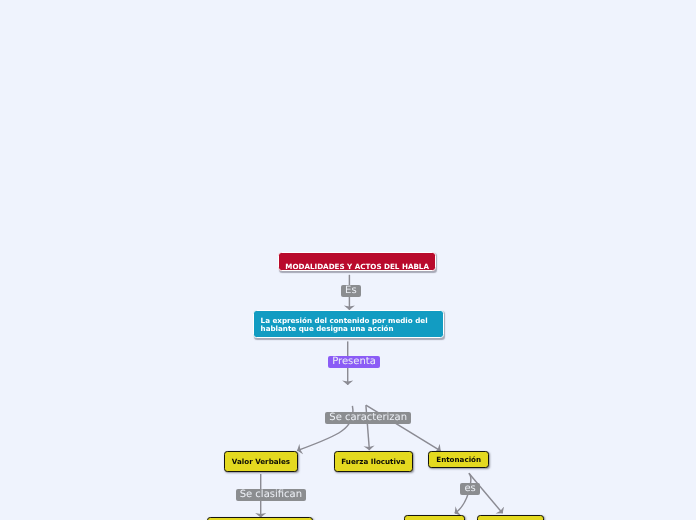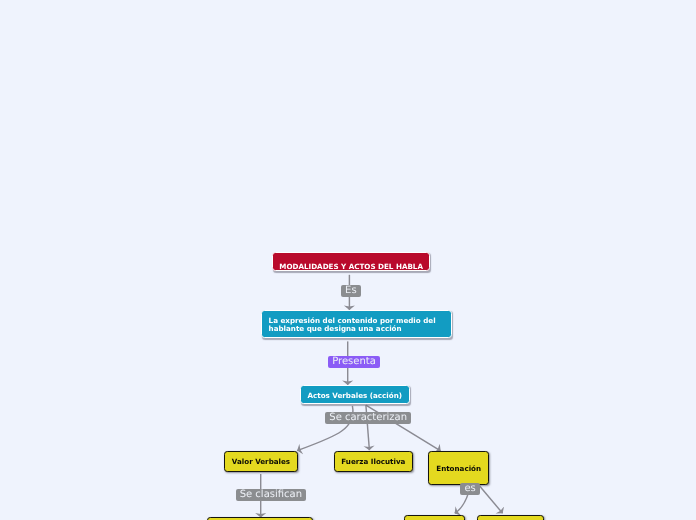--- a/index.html
+++ b/index.html
@@ -8,21 +8,21 @@
        font-family:"DejaVu Sans",sans-serif;-webkit-font-smoothing:antialiased;text-rendering:geometricPrecision;}
   #canvas{position:relative;width:696px;height:520px;background:#eff3fd;will-change:transform;}
   svg.edges{position:absolute;left:0;top:0;width:696px;height:520px;}
   .node{position:absolute;box-sizing:border-box;display:flex;align-items:center;
         justify-content:center;text-align:center;line-height:7.9px;font-weight:bold;
         font-size:7.15px;border-radius:3.3px;}
   .node.left{justify-content:flex-start;text-align:left;padding-left:7px;}
   .n-red{background:#b90a2c;border:1.3px solid #ffffff;color:#fff;
          box-shadow:1px 1.5px 1px rgba(108,108,124,.55);}
   .n-blue{background:#129cc2;border:1.3px solid #ffffff;color:#fff;
-          box-shadow:1px 1.5px 1px rgba(108,108,124,.55);margin-left:8px;}
+          box-shadow:1px 1.5px 1px rgba(108,108,124,.55);}
   .n-yellow{background:#e4d91f;border:1.4px solid #15150f;color:#0a0a06;
             box-shadow:1px 1px 2px rgba(80,80,92,.6);}
   .elabel{position:absolute;background:#8b8d90;color:#edf0f6;border-radius:2px;
          font-size:10px;white-space:nowrap;box-sizing:border-box;line-height:12.5px;
          height:12.4px;padding:0 4px;text-align:center;}
 </style>
 </head>
 <body>
 
 <div id="canvas">
@@ -38,44 +38,41 @@
       <path d="M347.7,341.4 L347.7,384.9" marker-end="url(#ah)"></path>
       <path d="M352.4,405.8 C357,429.5 334,437 297.2,450.6" marker-end="url(#ah)"></path>
       <path d="M365.9,405.2 L369.4,450.2" marker-end="url(#ah)"></path>
       <path d="M365.9,405.2 L440.6,450.8" marker-end="url(#ah)"></path>
       <path d="M260.7,474 L260.7,517.4" marker-end="url(#ah)"></path>
       <path d="M468.9,473.2 C474.5,478 467.5,505.5 454.7,513.3" marker-end="url(#ah)"></path>
       <path d="M468.9,473.2 L502.6,513.3" marker-end="url(#ah)"></path>
     </g>
   </svg>
 
-  <div class="node n-red" style="left: 272px; top: 251.9px; width: 158.3px; height: 19.5px; padding-top: 10px; background-color: rgb(185, 10, 44); border-color: rgb(255, 255, 255);">
+  <div class="node n-red" style="left: 278px; top: 251.9px; width: 158.3px; height: 19.5px; padding-top: 10px; background-color: rgb(185, 10, 44); border-color: rgb(255, 255, 255);">
     <span>MODALIDADES Y ACTOS DEL HABLA</span>
   </div>
 
   <div class="node n-blue left" style="left: 252.6px; top: 309.9px; width: 191.6px; height: 28.5px; padding-top: 2px; background-color: rgb(18, 156, 194); border-color: rgb(255, 255, 255);">
     <span>
       <span>La expresión del contenido por medio del</span><br>
       <span>hablante que designa una acción</span>
     </span>
   </div>
 
-  <div class="node n-blue" style="left: 291.5px; top: 384.8px; width: 110.5px; height: 19.7px; padding-top: 2px; background-color: rgb(18, 156, 194); border-color: rgb(255, 255, 255);">
-    <span>Actos Verbales (acción)</span>
-  </div>
 
   <div class="node n-yellow" style="left: 224.4px; top: 451px; width: 73.2px; height: 20.8px; padding-top: 1px; background-color: rgb(228, 217, 31); border-color: rgb(21, 21, 15);">
     <span>Valor Verbales</span>
   </div>
 
   <div class="node n-yellow" style="left: 334.1px; top: 451px; width: 78.6px; height: 20.8px; padding-top: 1px; background-color: rgb(228, 217, 31); border-color: rgb(21, 21, 15);">
     <span>Fuerza Ilocutiva</span>
   </div>
 
-  <div class="node n-yellow" style="left: 428.2px; top: 451.1px; width: 61px; height: 34px; padding-top: 1px; background-color: rgb(228, 217, 31); border-color: rgb(21, 21, 15);">
+  <div class="node n-yellow" style="left: 428.2px; top: 451.1px; width: 61px; height: 17px; padding-top: 1px; background-color: rgb(228, 217, 31); border-color: rgb(21, 21, 15);">
     <span>Entonación</span>
   </div>
 
   <div class="node n-yellow" style="left: 207px; top: 517.3px; width: 105.5px; height: 21px; background-color: rgb(228, 217, 31); border-color: rgb(21, 21, 15);"></div>
   <div class="node n-yellow" style="left: 403.6px; top: 515px; width: 61.3px; height: 21px; background-color: rgb(228, 217, 31); border-color: rgb(21, 21, 15);"></div>
   <div class="node n-yellow" style="left: 477.1px; top: 514.8px; width: 67.3px; height: 21px; background-color: rgb(228, 217, 31); border-color: rgb(21, 21, 15);"></div>
 
   <div class="elabel" style="left: 341.1px; top: 284.5px; background-color: rgb(139, 141, 144);">
     <span>Es</span>
   </div>

